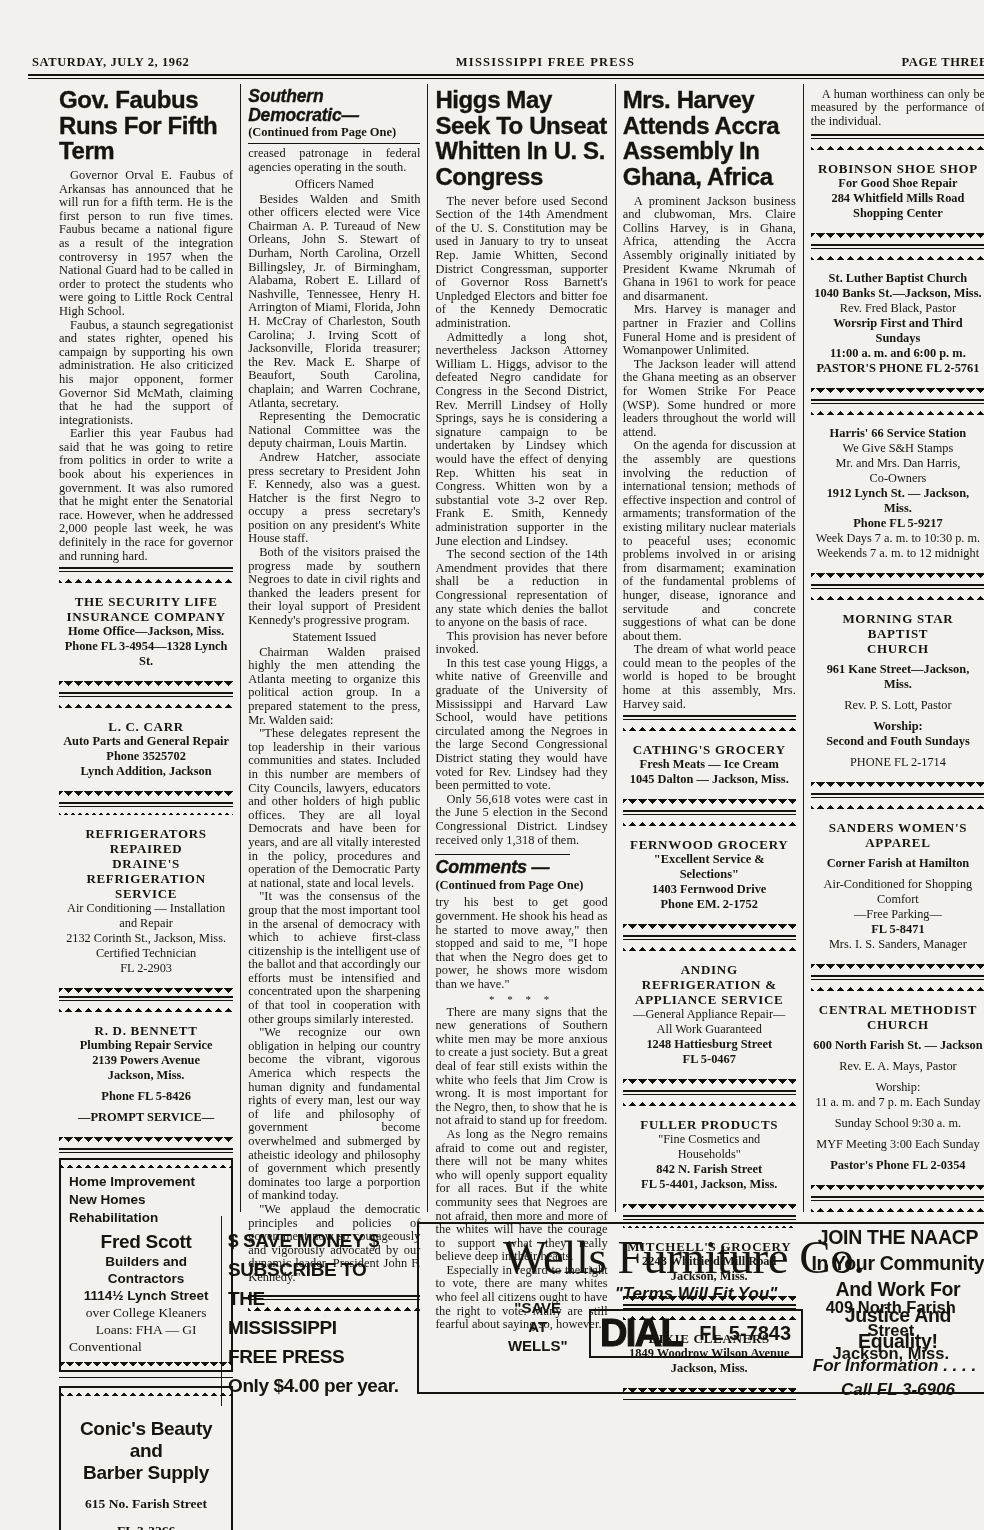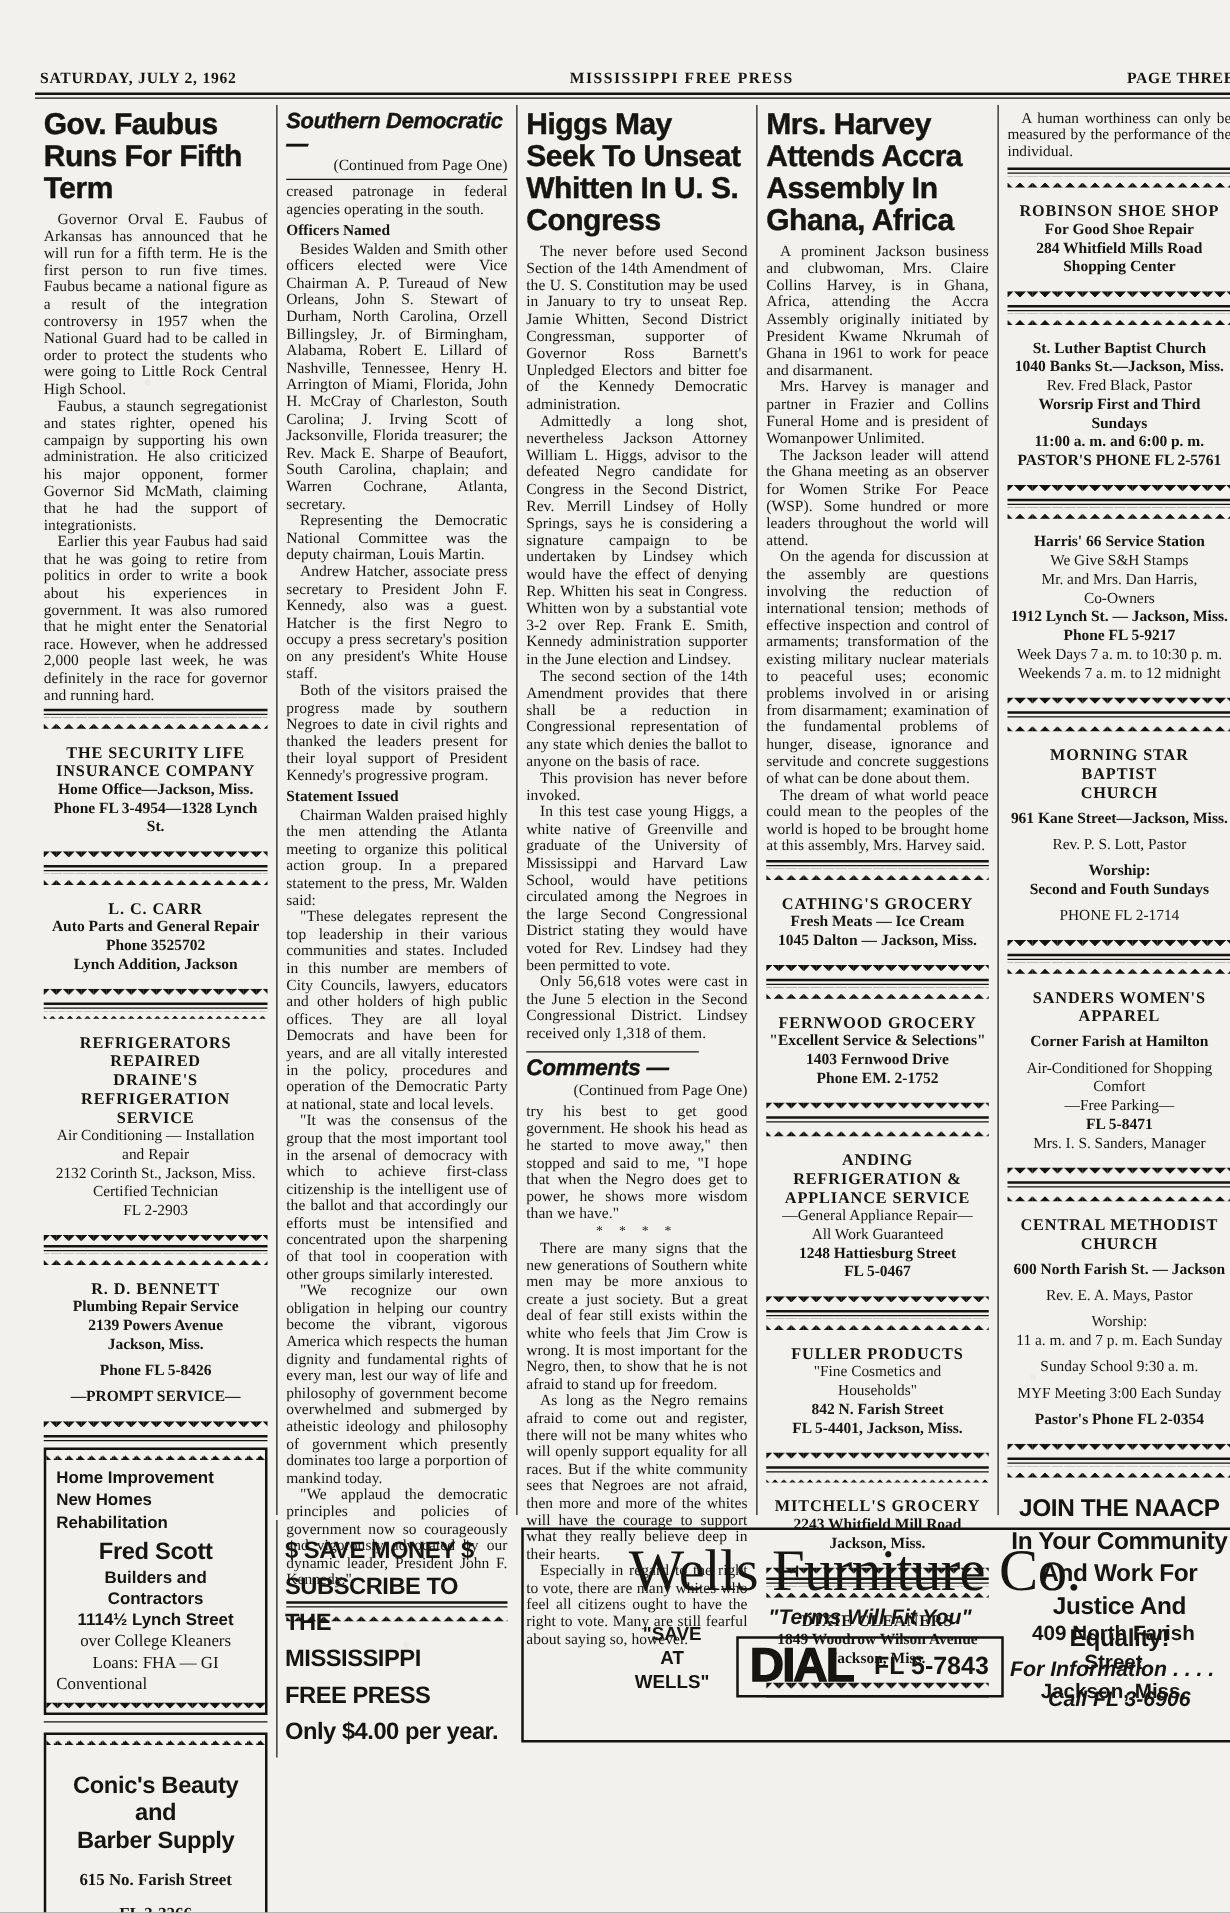--- a/index.html
+++ b/index.html
@@ -62,21 +62,21 @@
     display: flex;
     margin-top: 5px;
     height: 1128px;
   }
   .col {
     position: relative;
     padding: 0 7px;
     box-sizing: border-box;
   }
   .col + .col { border-left: 1px solid #201d17; }
-  .c1 { width: 193px; }
+  .c1 { width: 193px; margin-left: 24px; }
   .c2 { width: 192px; }
   .c3 { width: 192px; }
   .c4 { width: 193px; }
   .c5 { width: 194px; }
 
   
   h1.hl {
     font-family: "Liberation Sans", sans-serif;
     font-weight: bold;
     font-size: 24px;
@@ -85,44 +85,44 @@
     margin: 3px 0 5px 0;
     -webkit-text-stroke: 0.35px #15130e;
   }
   h1.hl.it {
     font-style: italic;
     font-size: 17.5px;
     letter-spacing: -0.2px;
     margin-bottom: 1px;
   }
   .contd {
-    text-align: right;
+    text-align: left;
     font-size: 12.5px;
-    font-weight: normal;
+    font-weight: bold;
     font-family: "Liberation Serif", serif;
     margin: 0 0 3px 0;
   }
   .hl-rule { border-top: 1.6px solid #15130e; margin: 2px 0 3px 0; }
 
   
   p.bt {
     font-size: 12.4px;
     line-height: 13.6px;
     text-align: justify;
     margin: 0;
     text-indent: 11px;
     hyphens: auto;
     -webkit-hyphens: auto;
     letter-spacing: .05px;
   }
   p.bt.noind { text-indent: 0; }
   .subhead {
-    text-align: left;
+    text-align: center;
     font-size: 12.3px;
-    font-weight: bold;
+    font-weight: normal;
     margin: 2px 0 1px 0;
   }
   .stars { text-align: center; font-size: 11px; letter-spacing: 5px; margin: 1px 0; }
   .epigraph {
     font-size: 12.2px;
     line-height: 13.4px;
     text-align: justify;
     text-indent: 11px;
     margin: 4px 0 6px 0;
   }

